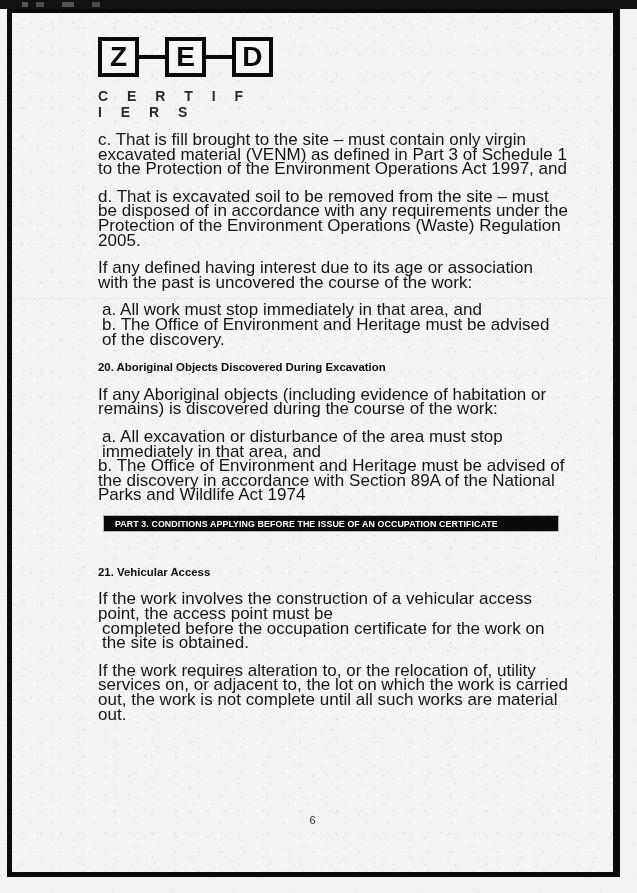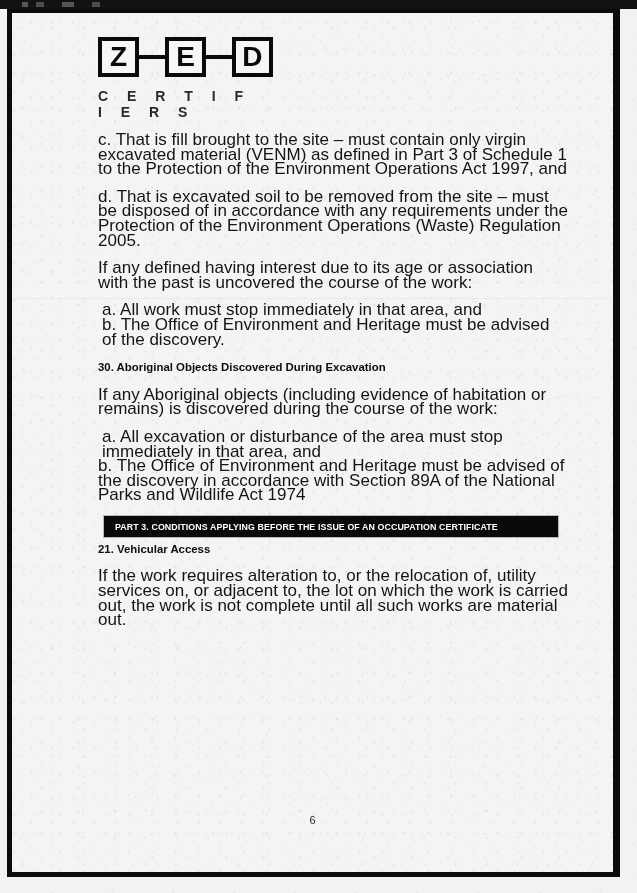--- a/index.html
+++ b/index.html
@@ -149,23 +149,23 @@
     line-height: 14.6px;
     font-weight: bold;
     color: #0d0d0d;
     margin: 0 0 13px 0;
   }
   .para .hang { display: block; padding-left: 4px; }
 
   
   .banner {
     position: relative;
-    margin: 4px 0 5px 6px;
+    margin: 4px 0 34px 6px;
     width: 454px;
-    height: 21px;
+    height: 15px;
     background: #0a0a0b;
     display: flex;
     align-items: center;
     box-shadow: 0 0 0 1px rgba(0,0,0,.25);
   }
   .banner-text {
     color: #ffffff;
     font-family: "Liberation Sans", sans-serif;
     font-weight: bold;
     font-size: 9.6px;
@@ -229,36 +229,40 @@
 
         <p class="para">
           <span>If any defined having interest due to its age or association with the past is uncovered</span>
           <span>the course of the work:</span>
         </p>
         <p class="para">
           <span class="hang">a. All work must stop immediately in that area, and</span>
           <span class="hang">b. The Office of Environment and Heritage must be advised of the discovery.</span>
         </p>
 
-        <h2 class="heading">30. Aboriginal Objects Discovered During Excavation</h2>
+        <h2 class="heading">20. Aboriginal Objects Discovered During Excavation</h2>
         <p class="para">
           <span>If any Aboriginal objects (including evidence of habitation or remains) is discovered during</span>
           <span>the course of the work:</span>
         </p>
         <p class="para">
           <span class="hang">a. All excavation or disturbance of the area must stop immediately in that area, and</span>
           <span>b. The Office of Environment and Heritage must be advised of the discovery in accordance</span>
           <span>with Section 89A of the National Parks and Wildlife Act 1974</span>
         </p>
 
         <div class="banner">
           <span class="banner-text">PART 3. CONDITIONS APPLYING BEFORE THE ISSUE OF AN OCCUPATION CERTIFICATE</span>
         </div>
 
         <h2 class="heading">21. Vehicular Access</h2>
+        <p class="para">
+          <span>If the work involves the construction of a vehicular access point, the access point must be</span>
+          <span class="hang">completed before the occupation certificate for the work on the site is obtained.</span>
+        </p>
 
         <p class="para">
           <span>If the work requires alteration to, or the relocation of, utility services on, or adjacent to, the</span>
           <span>lot on which the work is carried out, the work is not complete until all such works are</span>
           <span>material out.</span>
         </p>
 
       </div>
 
       <div class="page-number">6</div>

